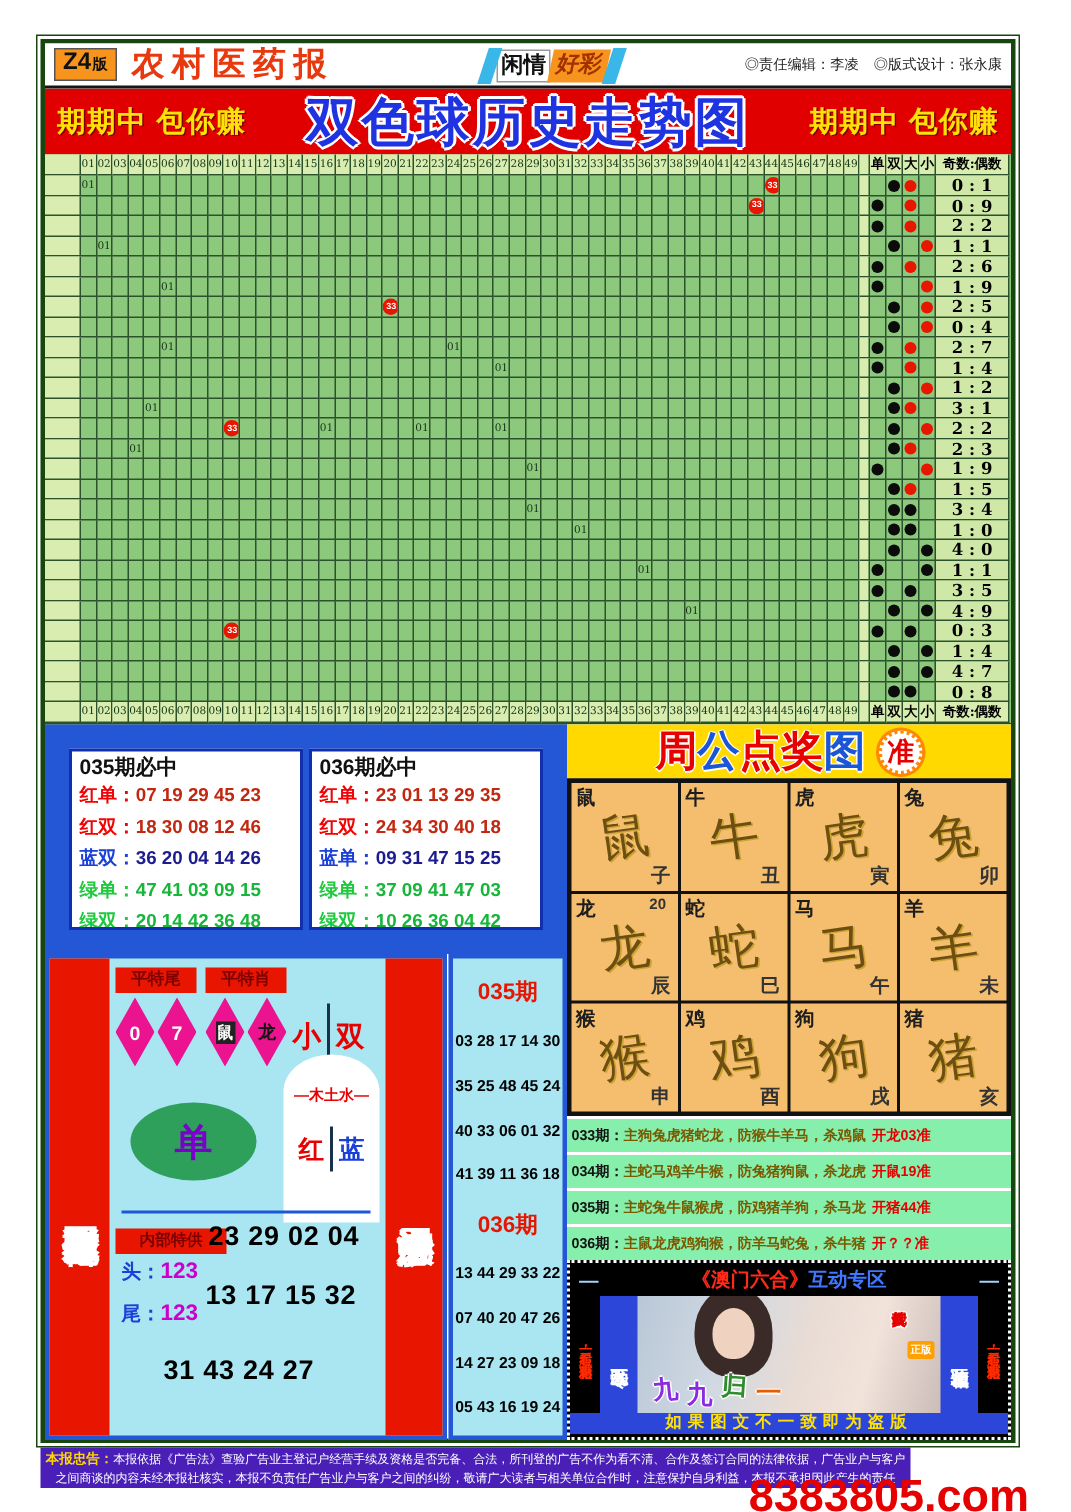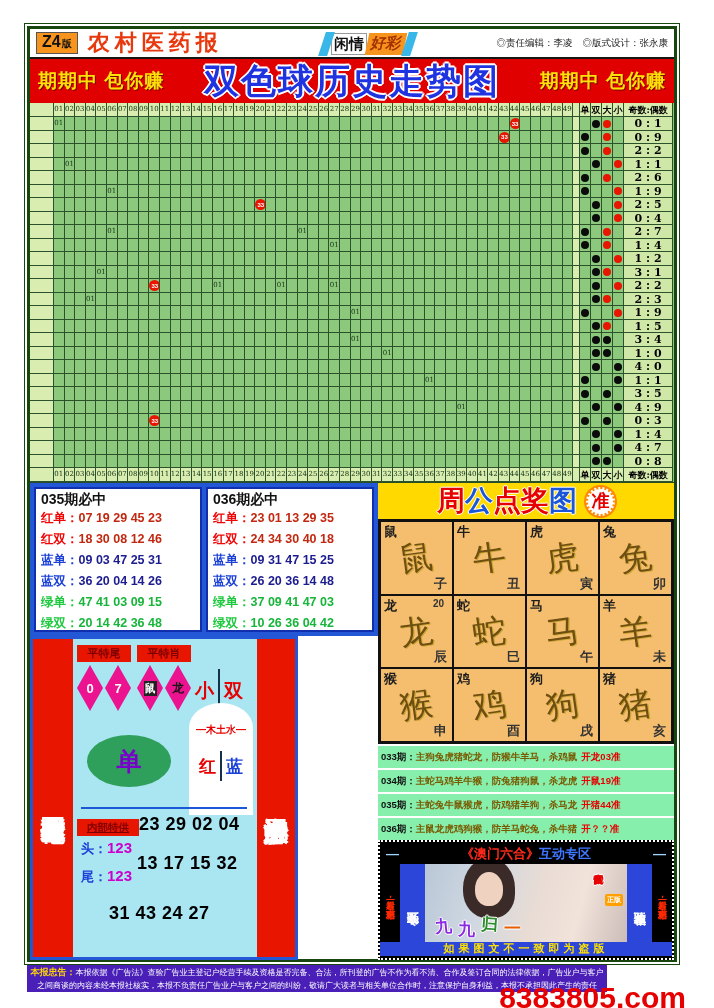--- a/index.html
+++ b/index.html
@@ -53,21 +53,21 @@
           margin:1px auto 0; font-family:"Liberation Sans",sans-serif; }
   .dot { display:block; width:8px; height:8px; border-radius:50%; margin:2.5px auto 0; }
   .dot.k { background:#0b0b0b; } .dot.r { background:#e81500; }
   .g-ratio { font-size:11px; font-weight:700; text-align:center; line-height:13px; color:#000; }
 
   
   .mid { display:flex; height:477px; }
   .left-col { width:348px; display:flex; flex-direction:column; }
   .right-col { width:296px; display:flex; flex-direction:column; }
 
-  .blue-band { height:153px; background:#2457d6; display:flex; padding:4px; gap:4px; }
+  .blue-band { height:153px; background:#2457d6; display:flex; padding:16px; gap:4px; }
   .pred-box { flex:1; background:#fff; border:2px solid #0f2fae; padding:1px 5px; overflow:hidden; }
   .pred-title { font-size:14px; font-weight:900; color:#111; line-height:18px; }
   .pred-row { font-size:12.5px; font-weight:900; line-height:21px; white-space:nowrap; }
   .pc-red .pl{color:#f00404}.pc-red .pn{color:#c22810}
   .pc-blue .pl{color:#1a40d8}.pc-blue .pn{color:#1c1c90}
   .pc-green .pl{color:#1ec93e}.pc-green .pn{color:#17b53a}
 
   
   .bottom-left { height:324px; display:flex; }
   .seven-panel { width:268px; border:3px solid #2457d6; background:#a9e6f2; display:flex; }
@@ -1971,31 +1971,29 @@
         </div>
       </div>
 
     <div class="mid">
       <div class="left-col">
         <div class="blue-band">
           <div class="pred-box" id="pred-0">
               <div class="pred-title">035期必中</div>
               <div class="pred-row pc-red"><span class="pl">红单：</span><span class="pn">07 19 29 45 23</span></div>
               <div class="pred-row pc-red"><span class="pl">红双：</span><span class="pn">18 30 08 12 46</span></div>
-              <div class="pred-row pc-blue"><span class="pl">蓝单：</span><span class="pn">09 03 47 25 31</span></div>
               <div class="pred-row pc-blue"><span class="pl">蓝双：</span><span class="pn">36 20 04 14 26</span></div>
               <div class="pred-row pc-green"><span class="pl">绿单：</span><span class="pn">47 41 03 09 15</span></div>
               <div class="pred-row pc-green"><span class="pl">绿双：</span><span class="pn">20 14 42 36 48</span></div>
             </div>
           <div class="pred-box" id="pred-1">
               <div class="pred-title">036期必中</div>
               <div class="pred-row pc-red"><span class="pl">红单：</span><span class="pn">23 01 13 29 35</span></div>
               <div class="pred-row pc-red"><span class="pl">红双：</span><span class="pn">24 34 30 40 18</span></div>
               <div class="pred-row pc-blue"><span class="pl">蓝单：</span><span class="pn">09 31 47 15 25</span></div>
-              <div class="pred-row pc-blue"><span class="pl">蓝双：</span><span class="pn">26 20 36 14 48</span></div>
               <div class="pred-row pc-green"><span class="pl">绿单：</span><span class="pn">37 09 41 47 03</span></div>
               <div class="pred-row pc-green"><span class="pl">绿双：</span><span class="pn">10 26 36 04 42</span></div>
             </div>
         </div>
         <div class="bottom-left">
           <div class="seven-panel">
             <div class="v-strip l7">七星彩合数分布图</div>
             <div class="seven-center">
               <div class="red-tag" style="left:4px;top:6px;">平特尾</div>
               <div class="red-tag" style="left:64px;top:6px;">平特肖</div>
@@ -2023,33 +2021,45 @@
                 <div class="wb-hl">
                   <span class="h">红</span>
                   <span class="vline"></span>
                   <span class="l">蓝</span>
                 </div>
               </div>
               <div class="green-ellipse">
                 <span>单</span>
               </div>
               <div class="hline"></div>
-              <div class="red-tag" style="left:4px;top:180px;width:62px;font-size:10.5px;text-decoration:underline;">内部特供</div>
+              <div class="red-tag" style="left:4px;top:180px;width:74px;font-size:10.5px;">内部特供</div>
               <div class="nums-big" style="left:66px;top:175px;">23 29 02 04</div>
               <div class="tw-row" style="left:8px;top:200px;">
                 <span class="lbl">头：</span><span class="val">123</span>
               </div>
               <div class="tw-row" style="left:8px;top:228px;">
                 <span class="lbl">尾：</span><span class="val">123</span>
               </div>
               <div class="nums-big" style="left:64px;top:214px;">13 17 15 32</div>
               <div class="nums-big" style="left:36px;top:264px;">31 43 24 27</div>
             </div>
             <div class="v-strip r7">尾尾必中大浪淘沙</div>
           </div>
+          <div class="tail-col" id="tail-col">
+              <div class="tail-title">035期</div>
+              <div class="tail-row">03 28 17 14 30</div>
+              <div class="tail-row">35 25 48 45 24</div>
+              <div class="tail-row">40 33 06 01 32</div>
+              <div class="tail-row">41 39 11 36 18</div>
+              <div class="tail-title">036期</div>
+              <div class="tail-row">13 44 29 33 22</div>
+              <div class="tail-row">07 40 20 47 26</div>
+              <div class="tail-row">14 27 23 09 18</div>
+              <div class="tail-row">05 43 16 19 24</div>
+            </div>
         </div>
       </div>
 
       <div class="right-col">
         <div class="zhougong">
           <div class="zg-title">
             <span id="zg-title-chars" style="display:flex;">
                 <span class="zg-char" style="color: rgb(230, 0, 0);">周</span>
                 <span class="zg-char" style="color: rgb(27, 86, 214);">公</span>
                 <span class="zg-char" style="color: rgb(230, 0, 0);">点</span>

